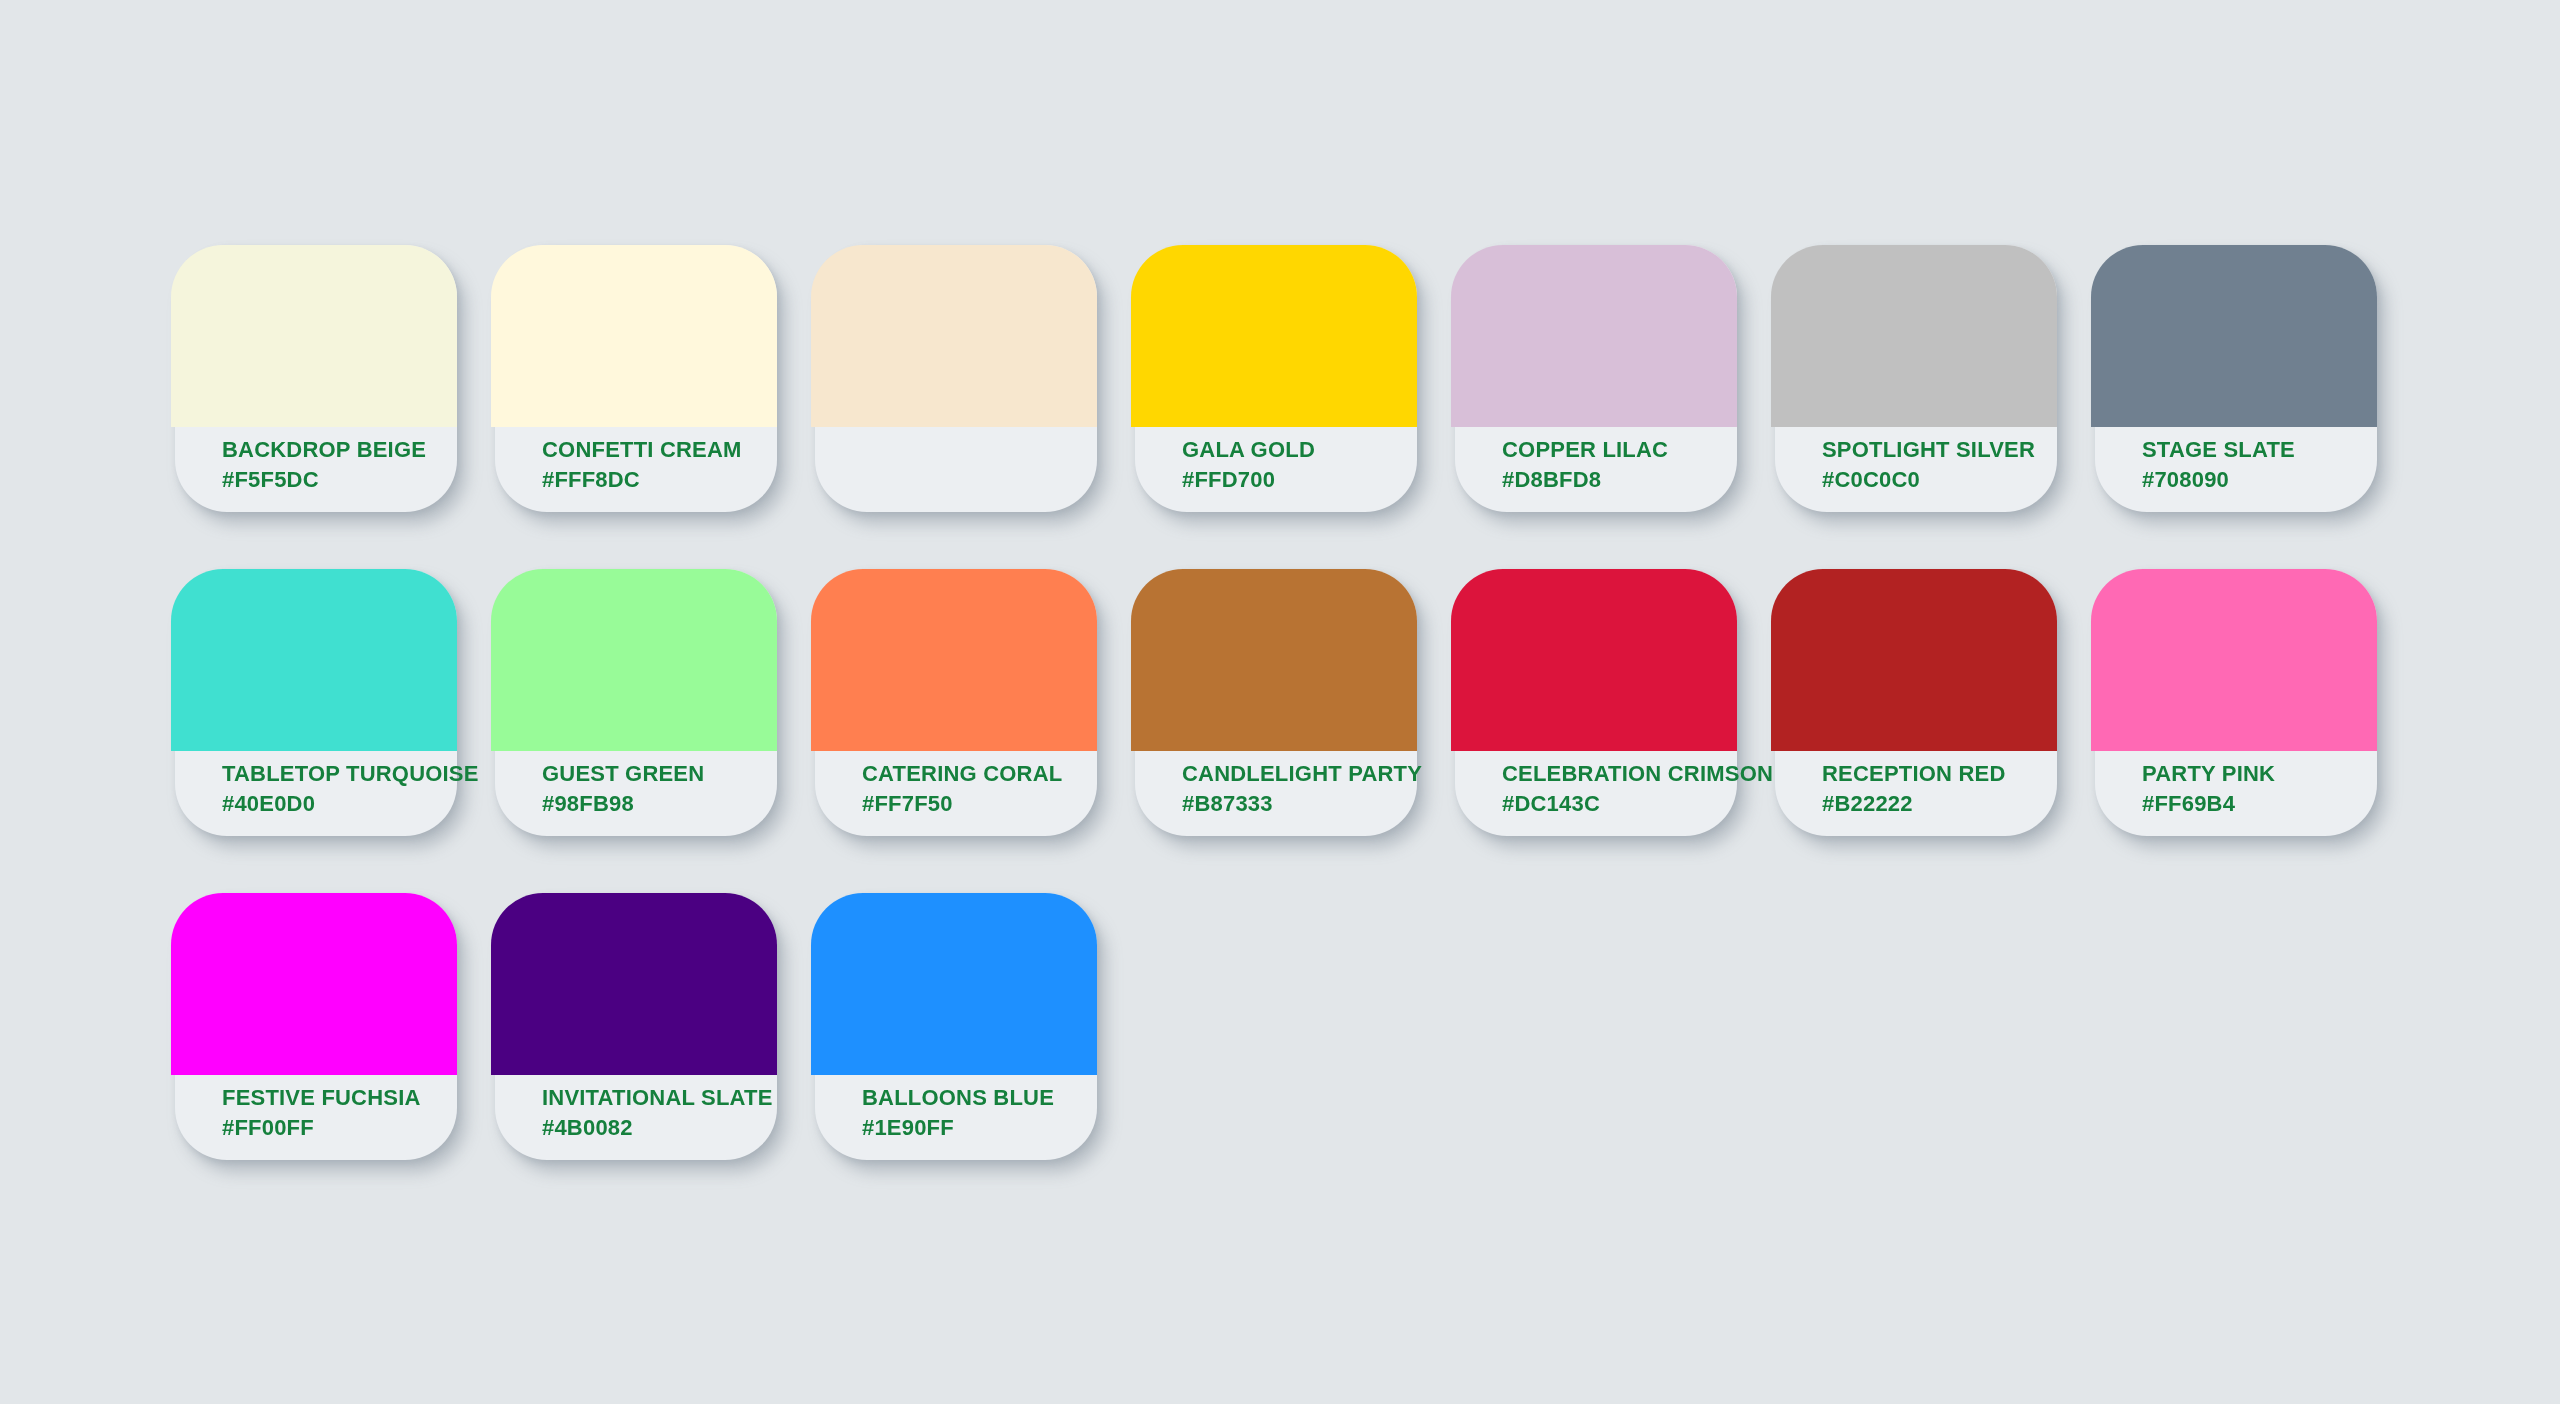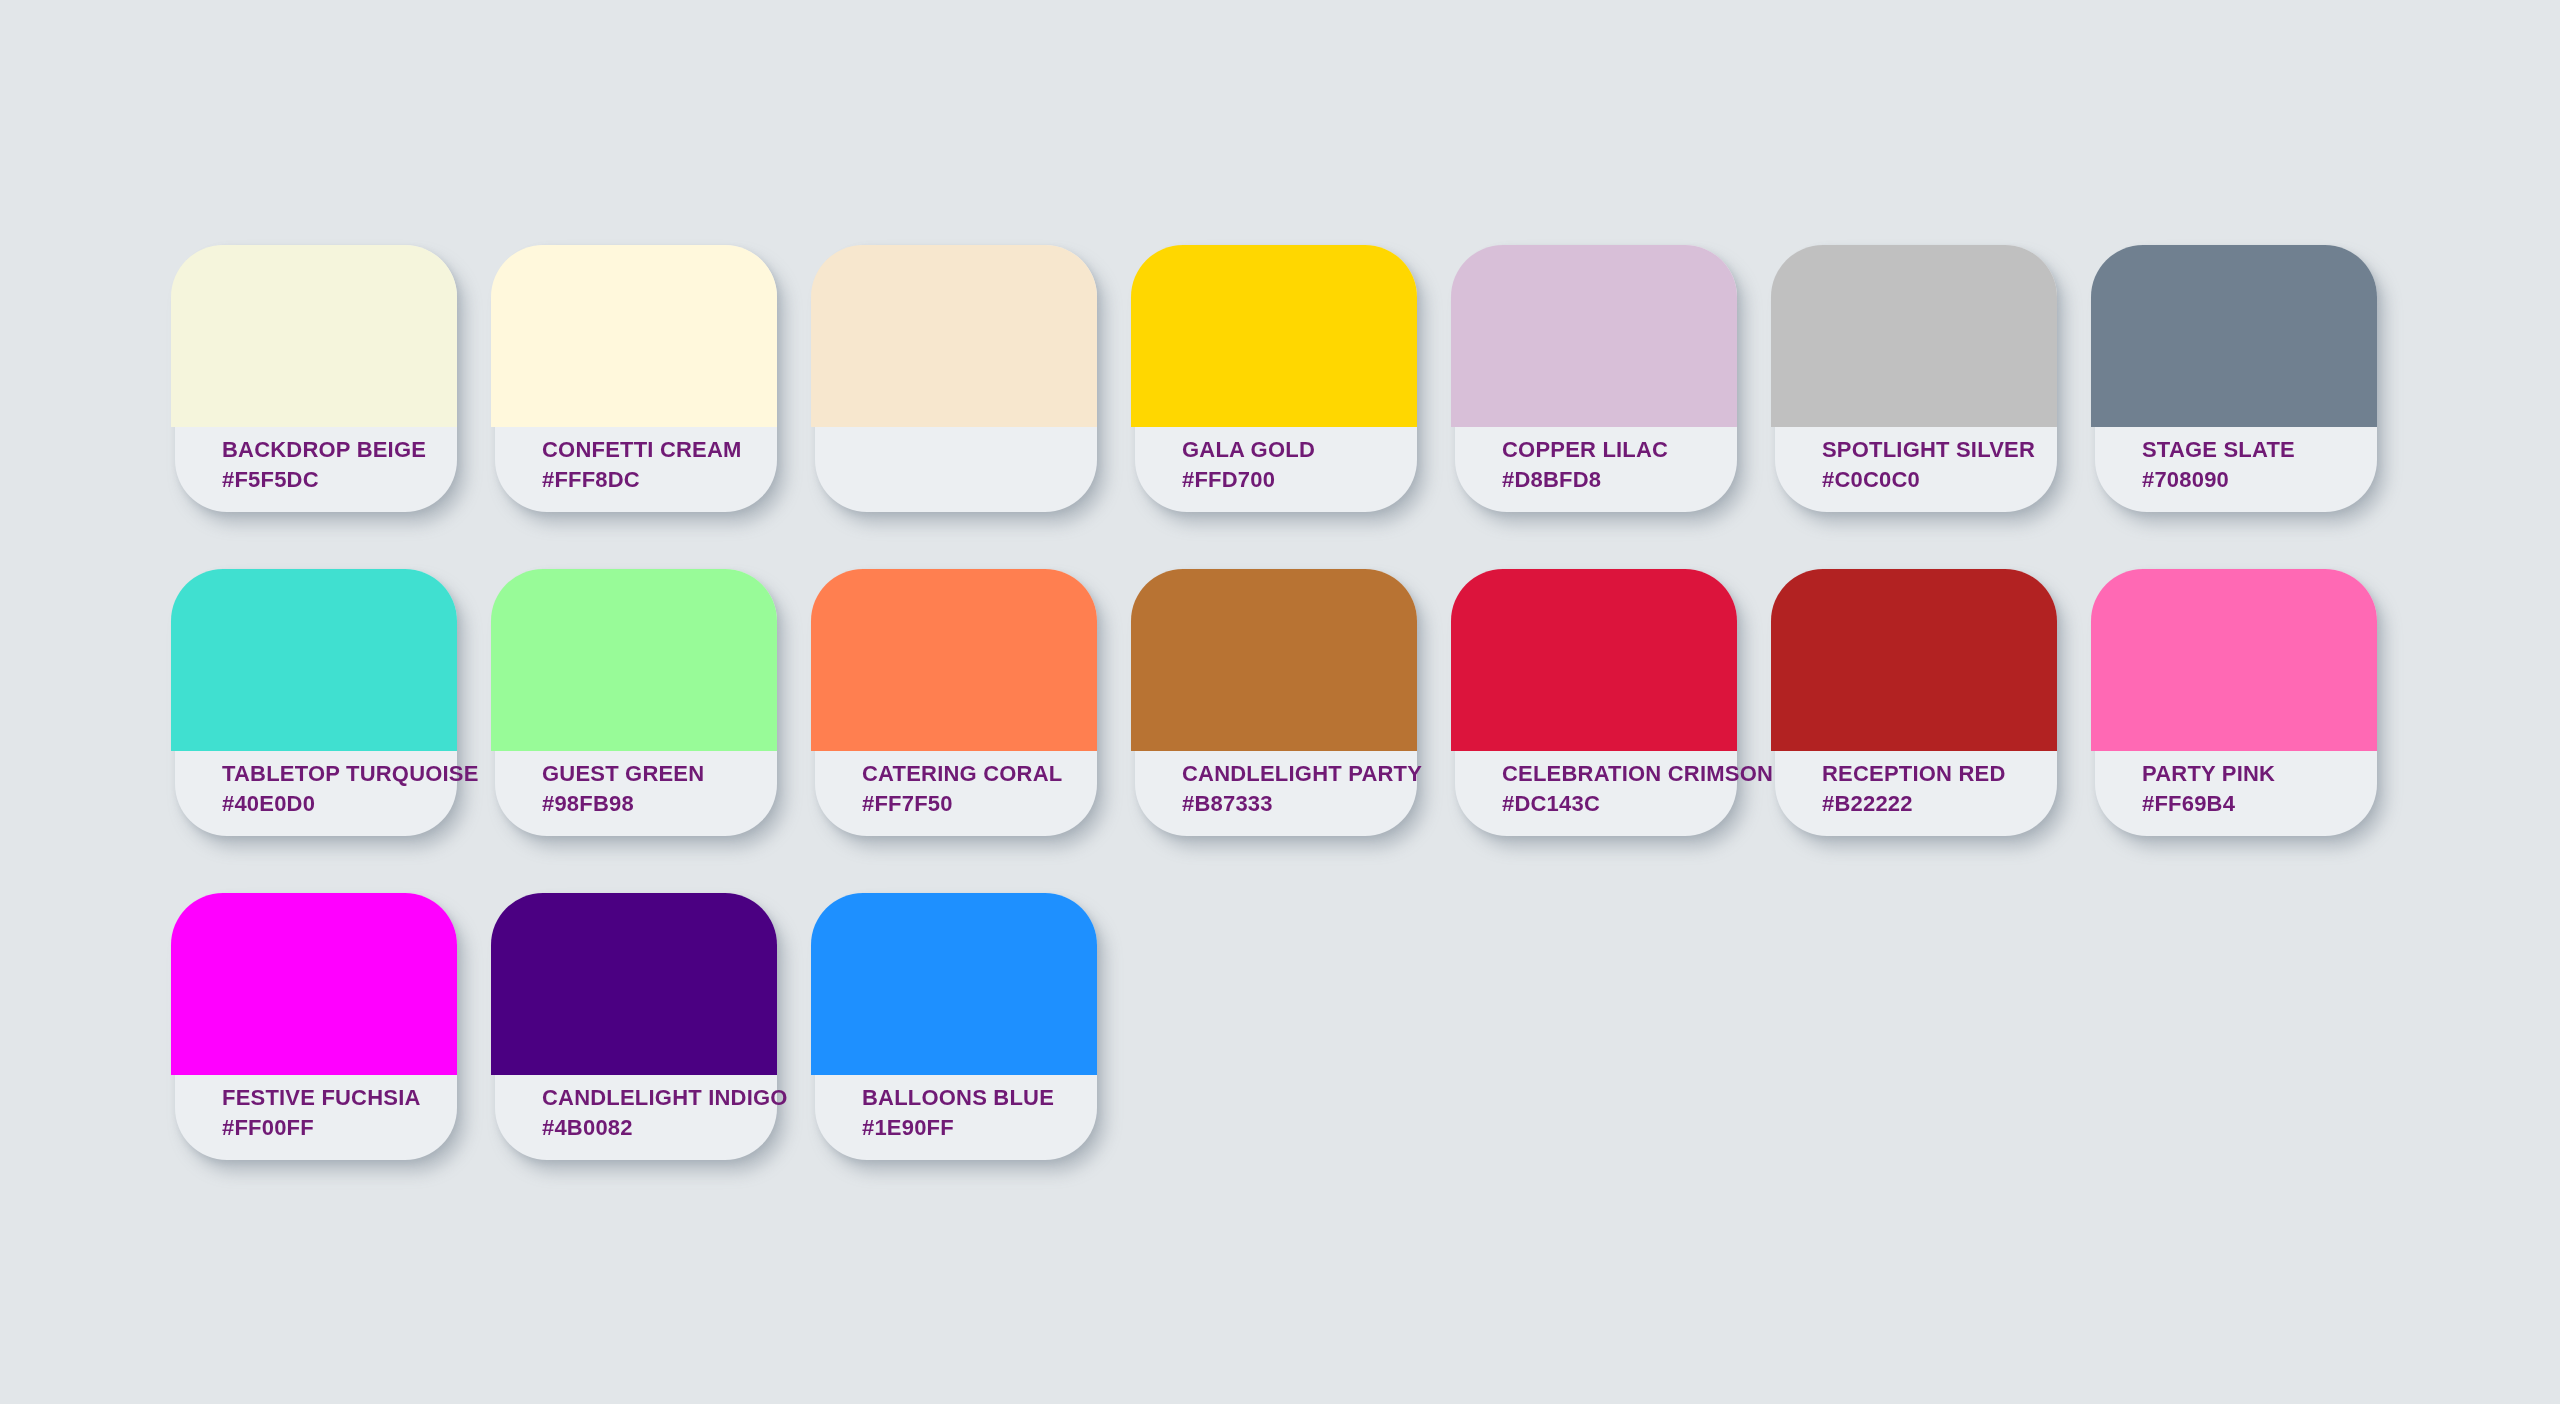--- a/index.html
+++ b/index.html
@@ -64,21 +64,21 @@
     left:47px;
     top:190px;
     width:300px;          
     white-space:nowrap;
     pointer-events:none;
   }
 
   .swatch-name,
   .swatch-hex {
     display:block;
-    color:#701a75;
+    color:#15803d;
     font-size:22px;
     font-weight:700;
     letter-spacing:.2px;
     line-height:30px;
     white-space:nowrap;
   }
 </style>
 </head>
 <body>
 
@@ -181,21 +181,21 @@
       <div class="swatch-card">
         <div class="swatch-chip" style="background: rgb(255, 0, 255);"></div>
         <div class="swatch-label">
           <span class="swatch-name">FESTIVE FUCHSIA</span>
           <span class="swatch-hex">#FF00FF</span>
         </div>
       </div>
       <div class="swatch-card">
         <div class="swatch-chip" style="background: rgb(75, 0, 130);"></div>
         <div class="swatch-label">
-          <span class="swatch-name">CANDLELIGHT INDIGO</span>
+          <span class="swatch-name">INVITATIONAL SLATE</span>
           <span class="swatch-hex">#4B0082</span>
         </div>
       </div>
       <div class="swatch-card">
         <div class="swatch-chip" style="background: rgb(30, 144, 255);"></div>
         <div class="swatch-label">
           <span class="swatch-name">BALLOONS BLUE</span>
           <span class="swatch-hex">#1E90FF</span>
         </div>
       </div>

